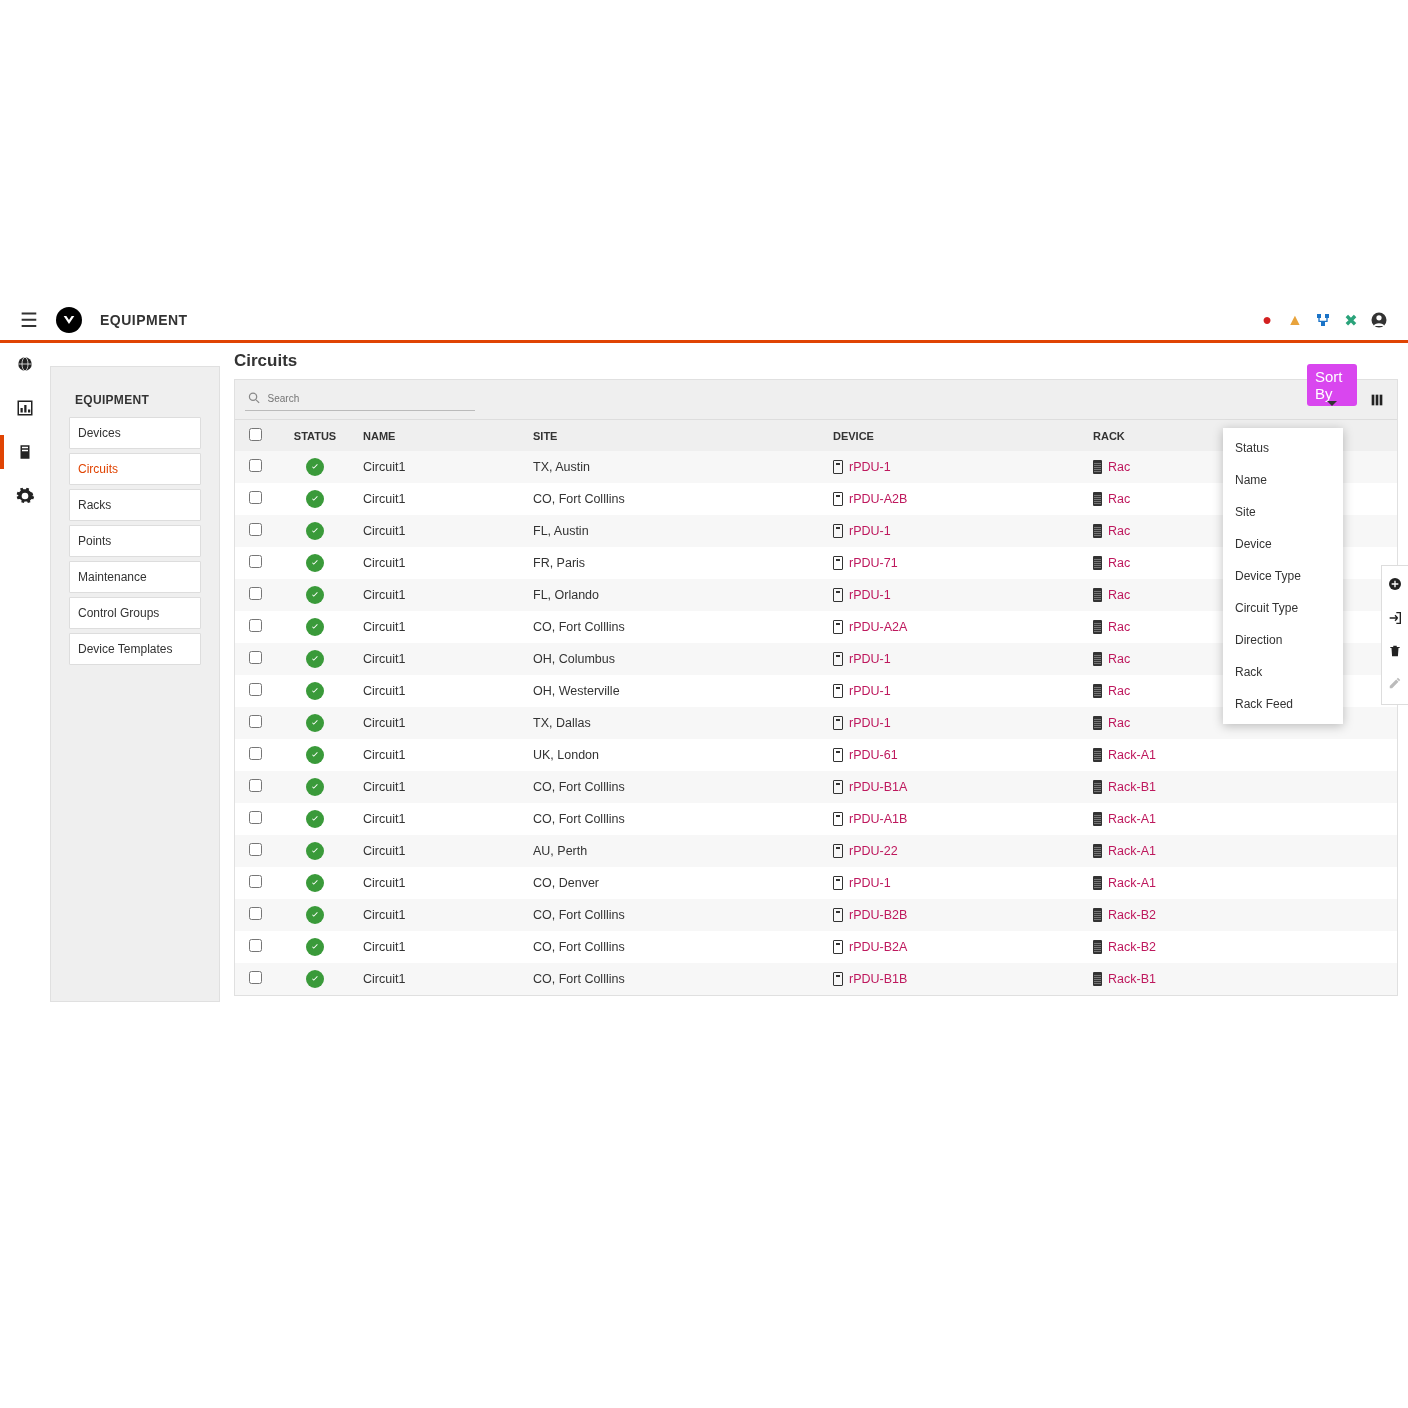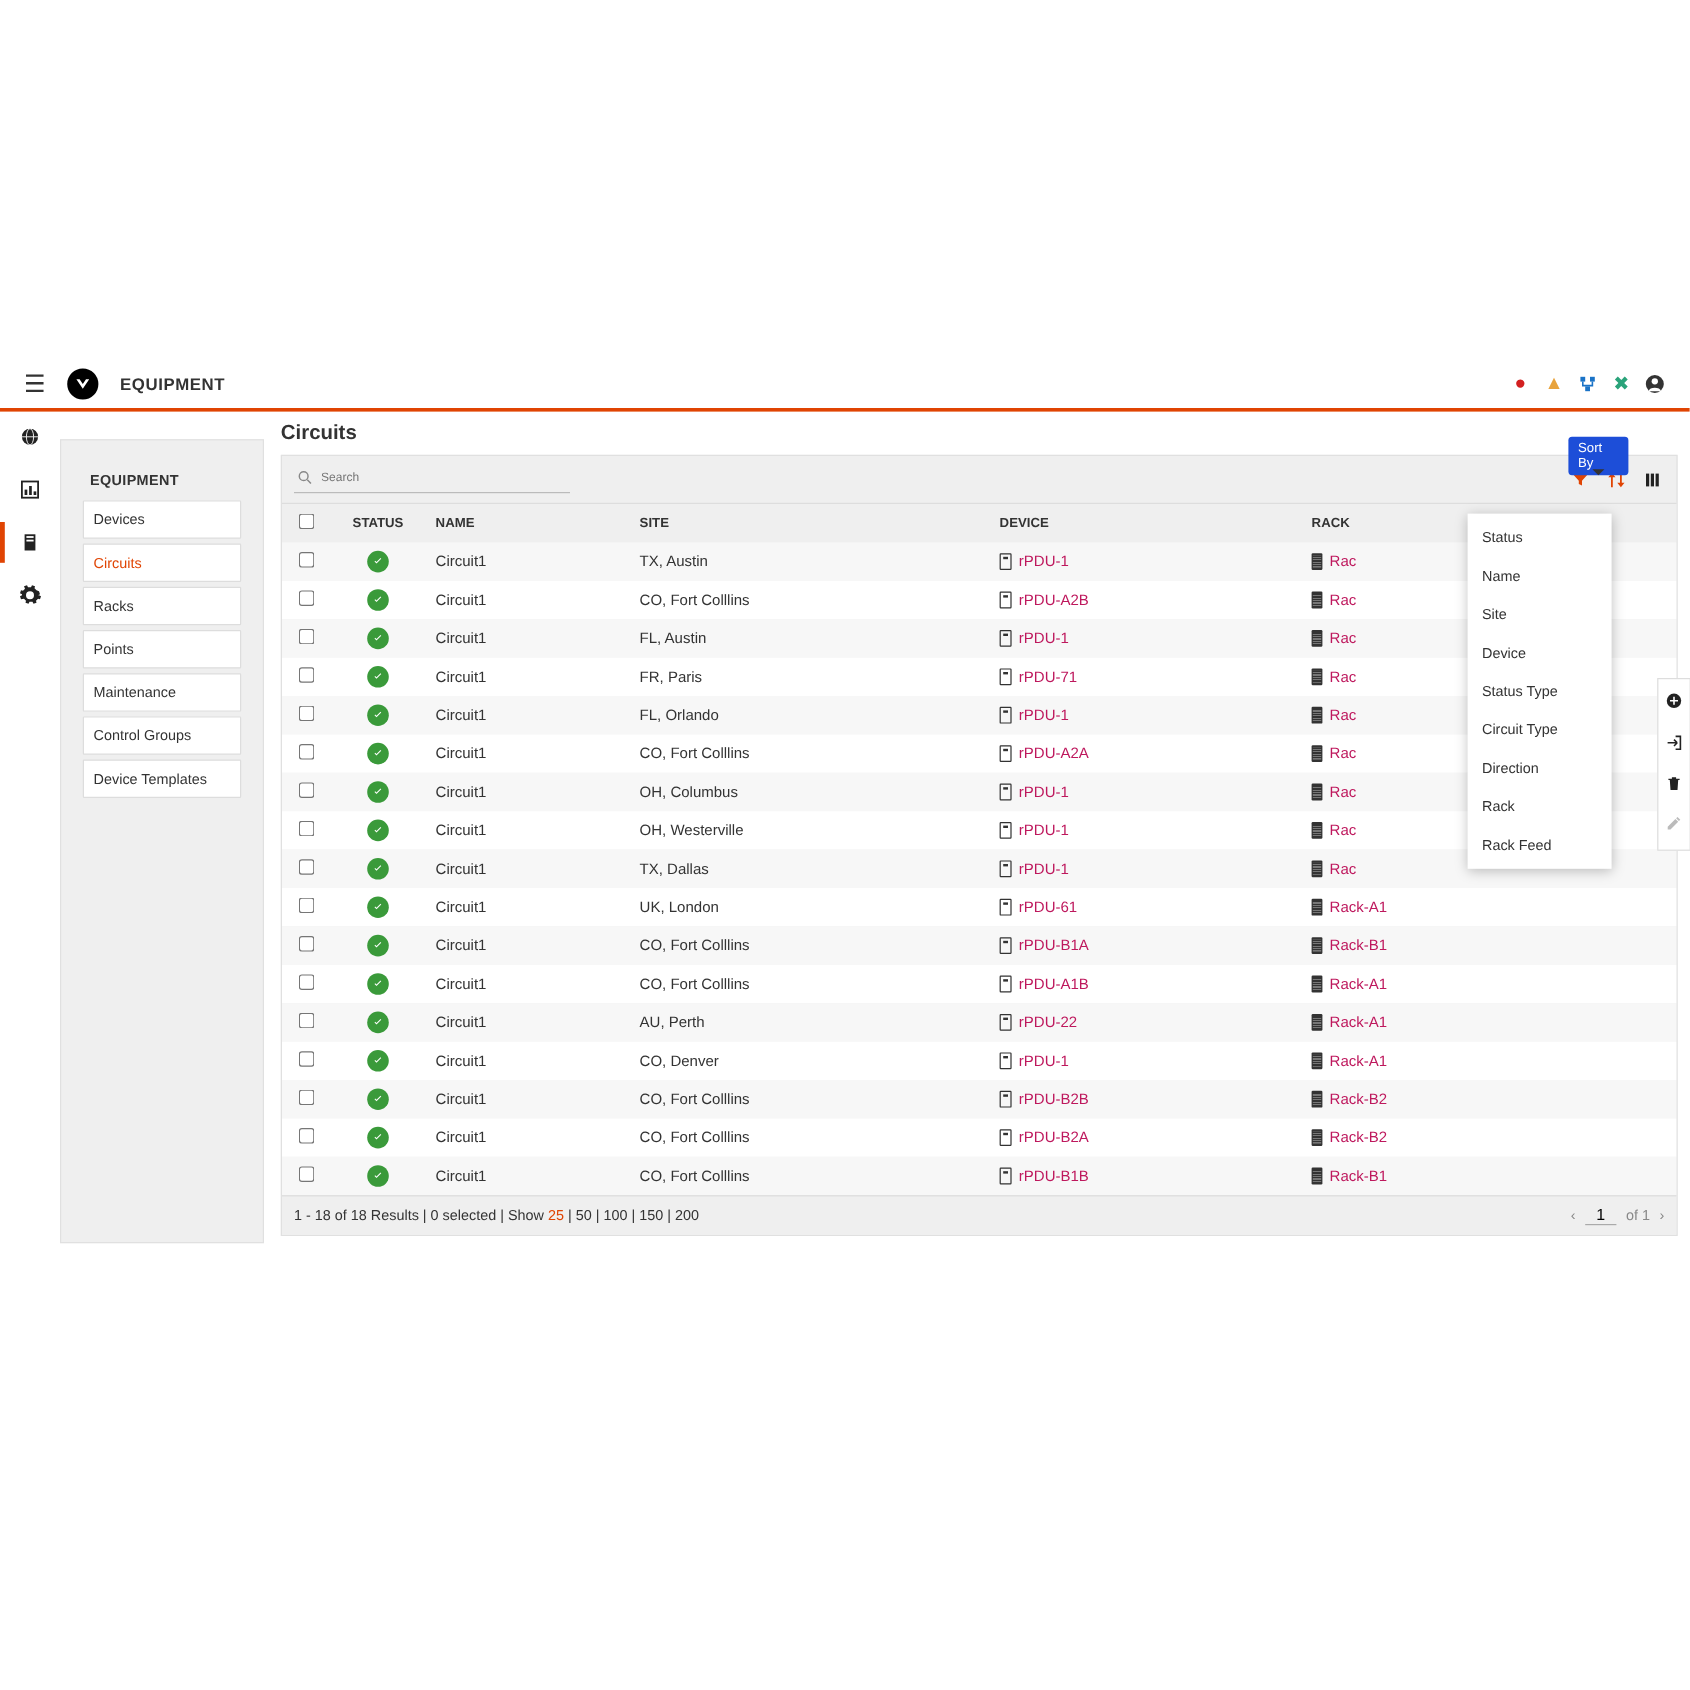--- a/index.html
+++ b/index.html
@@ -29,21 +29,21 @@
   .page-title { font-weight:bold; font-size:17px; margin:2px 0 8px; }
 
   .table-wrap { background:#efefef; border:1px solid #e0e0e0; position:relative; }
   .toolbar { display:flex; align-items:center; padding:8px 10px; border-bottom:1px solid #ddd; }
   .searchbox { display:flex; align-items:center; gap:6px; border-bottom:1px solid #bbb; width:230px; padding:2px 2px 4px; color:#888;}
   .searchbox input { border:none; outline:none; background:transparent; font-size:10px; width:100%; }
   .toolbar-icons { margin-left:auto; display:flex; align-items:center; gap:10px; }
   .toolbar-icons .ti { width:20px; height:20px; display:flex; align-items:center; justify-content:center; cursor:pointer; color:#e04403; font-size:18px;}
   .toolbar-icons .ti.dark { color:#222; }
 
-  .tooltip { position:absolute; top:-26px; right:30px; background:#1d4ed8; color:#fff; padding:4px 8px; font-size:11px; border-radius:3px;}
+  .tooltip { position:absolute; top:-26px; right:30px; background:#d946ef; color:#fff; padding:4px 8px; font-size:15px; border-radius:3px;}
   .tooltip::after{content:"";position:absolute;bottom:-5px;left:50%;transform:translateX(-50%);border:5px solid transparent;border-top-color:#333;}
 
   .dropdown { position:absolute; top:38px; right:44px; background:#fff; box-shadow:0 2px 10px rgba(0,0,0,0.25); width:120px; z-index:10; padding:4px 0;}
   .dropdown .dd-item { padding:9px 12px; font-size:12px; cursor:pointer; }
 
   table { width:100%; border-collapse:collapse; font-size:12.5px; }
   thead th { text-align:left; padding:8px 8px; font-size:11px; font-weight:bold; background:#efefef;}
   tbody tr { height:32px; }
   tbody tr:nth-child(odd) { background:#f7f7f7; }
   tbody tr:nth-child(even) { background:#ffffff; }
@@ -183,21 +183,21 @@
                   <rect x="10" y="4" width="4" height="16" fill="#222"></rect>
                   <rect x="16" y="4" width="4" height="16" fill="#222"></rect>
                 </svg>
             </span>
 
             <div class="dropdown" id="sort-dd">
                 <div class="dd-item">Status</div>
                 <div class="dd-item">Name</div>
                 <div class="dd-item">Site</div>
                 <div class="dd-item">Device</div>
-                <div class="dd-item">Status Type</div>
+                <div class="dd-item">Device Type</div>
                 <div class="dd-item">Circuit Type</div>
                 <div class="dd-item">Direction</div>
                 <div class="dd-item">Rack</div>
                 <div class="dd-item">Rack Feed</div>
               </div>
           </div>
         </div>
 
         <table>
           <thead>
@@ -411,31 +411,20 @@
                     </svg>
                   </span></td>
                 <td class="name">Circuit1</td>
                 <td class="site">CO, Fort Colllins</td>
                 <td class="device"><span class="dev-ic"></span><span class="link">rPDU-B1B</span></td>
                 <td class="rack"><span class="rack-ic"></span><span class="link">Rack-B1</span></td>
               </tr>
             </tbody>
         </table>
 
-        <div class="footer">
-          <span>
-            <span>1 - 18 of 18 Results | 0 selected | Show </span><span class="show-cur">25</span><span> | 50 | 100 | 150 | 200</span>
-          </span>
-          <div class="pager">
-            <span>‹</span>
-            <input value="1" style="">
-            <span>of 1</span>
-            <span>›</span>
-          </div>
-        </div>
       </div>
 
       <div class="right-rail">
         <span class="rr">
           <svg viewBox="0 0 24 24" width="16" height="16">
               <circle cx="12" cy="12" r="9" fill="#222"></circle>
               <path stroke="#fff" stroke-width="2" d="M12 7v10M7 12h10"></path>
             </svg>
         </span>
         <span class="rr">

